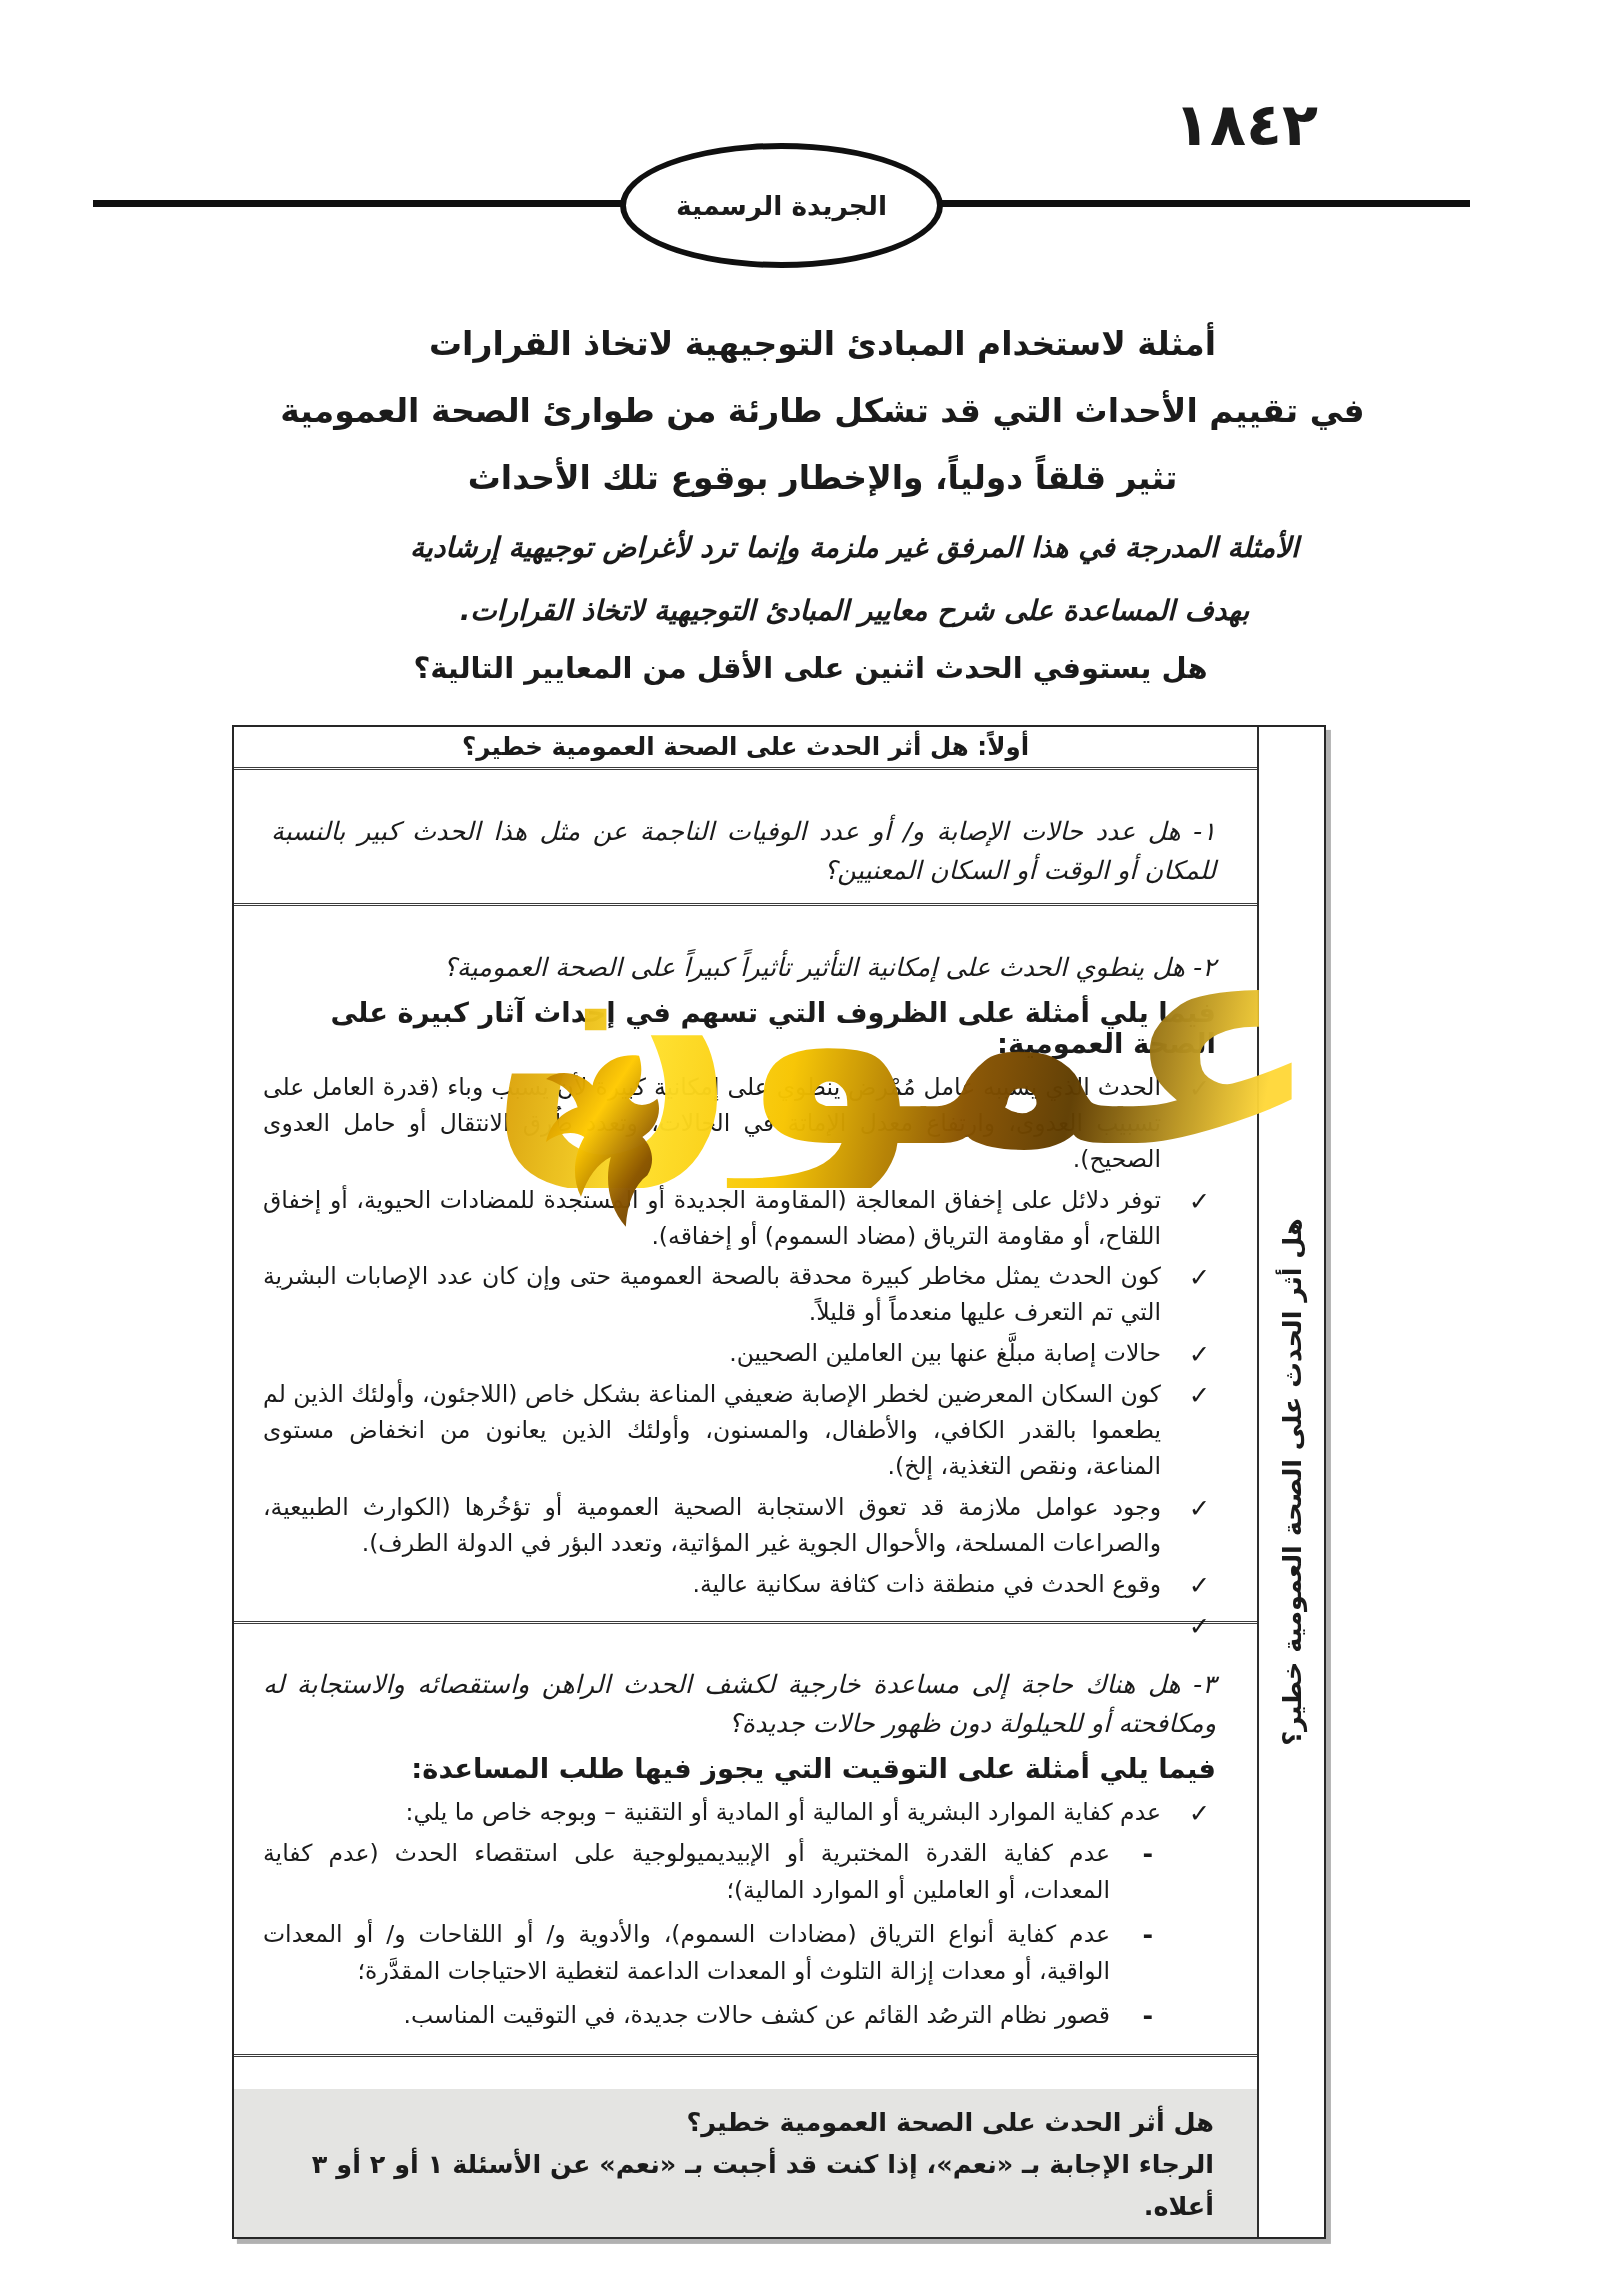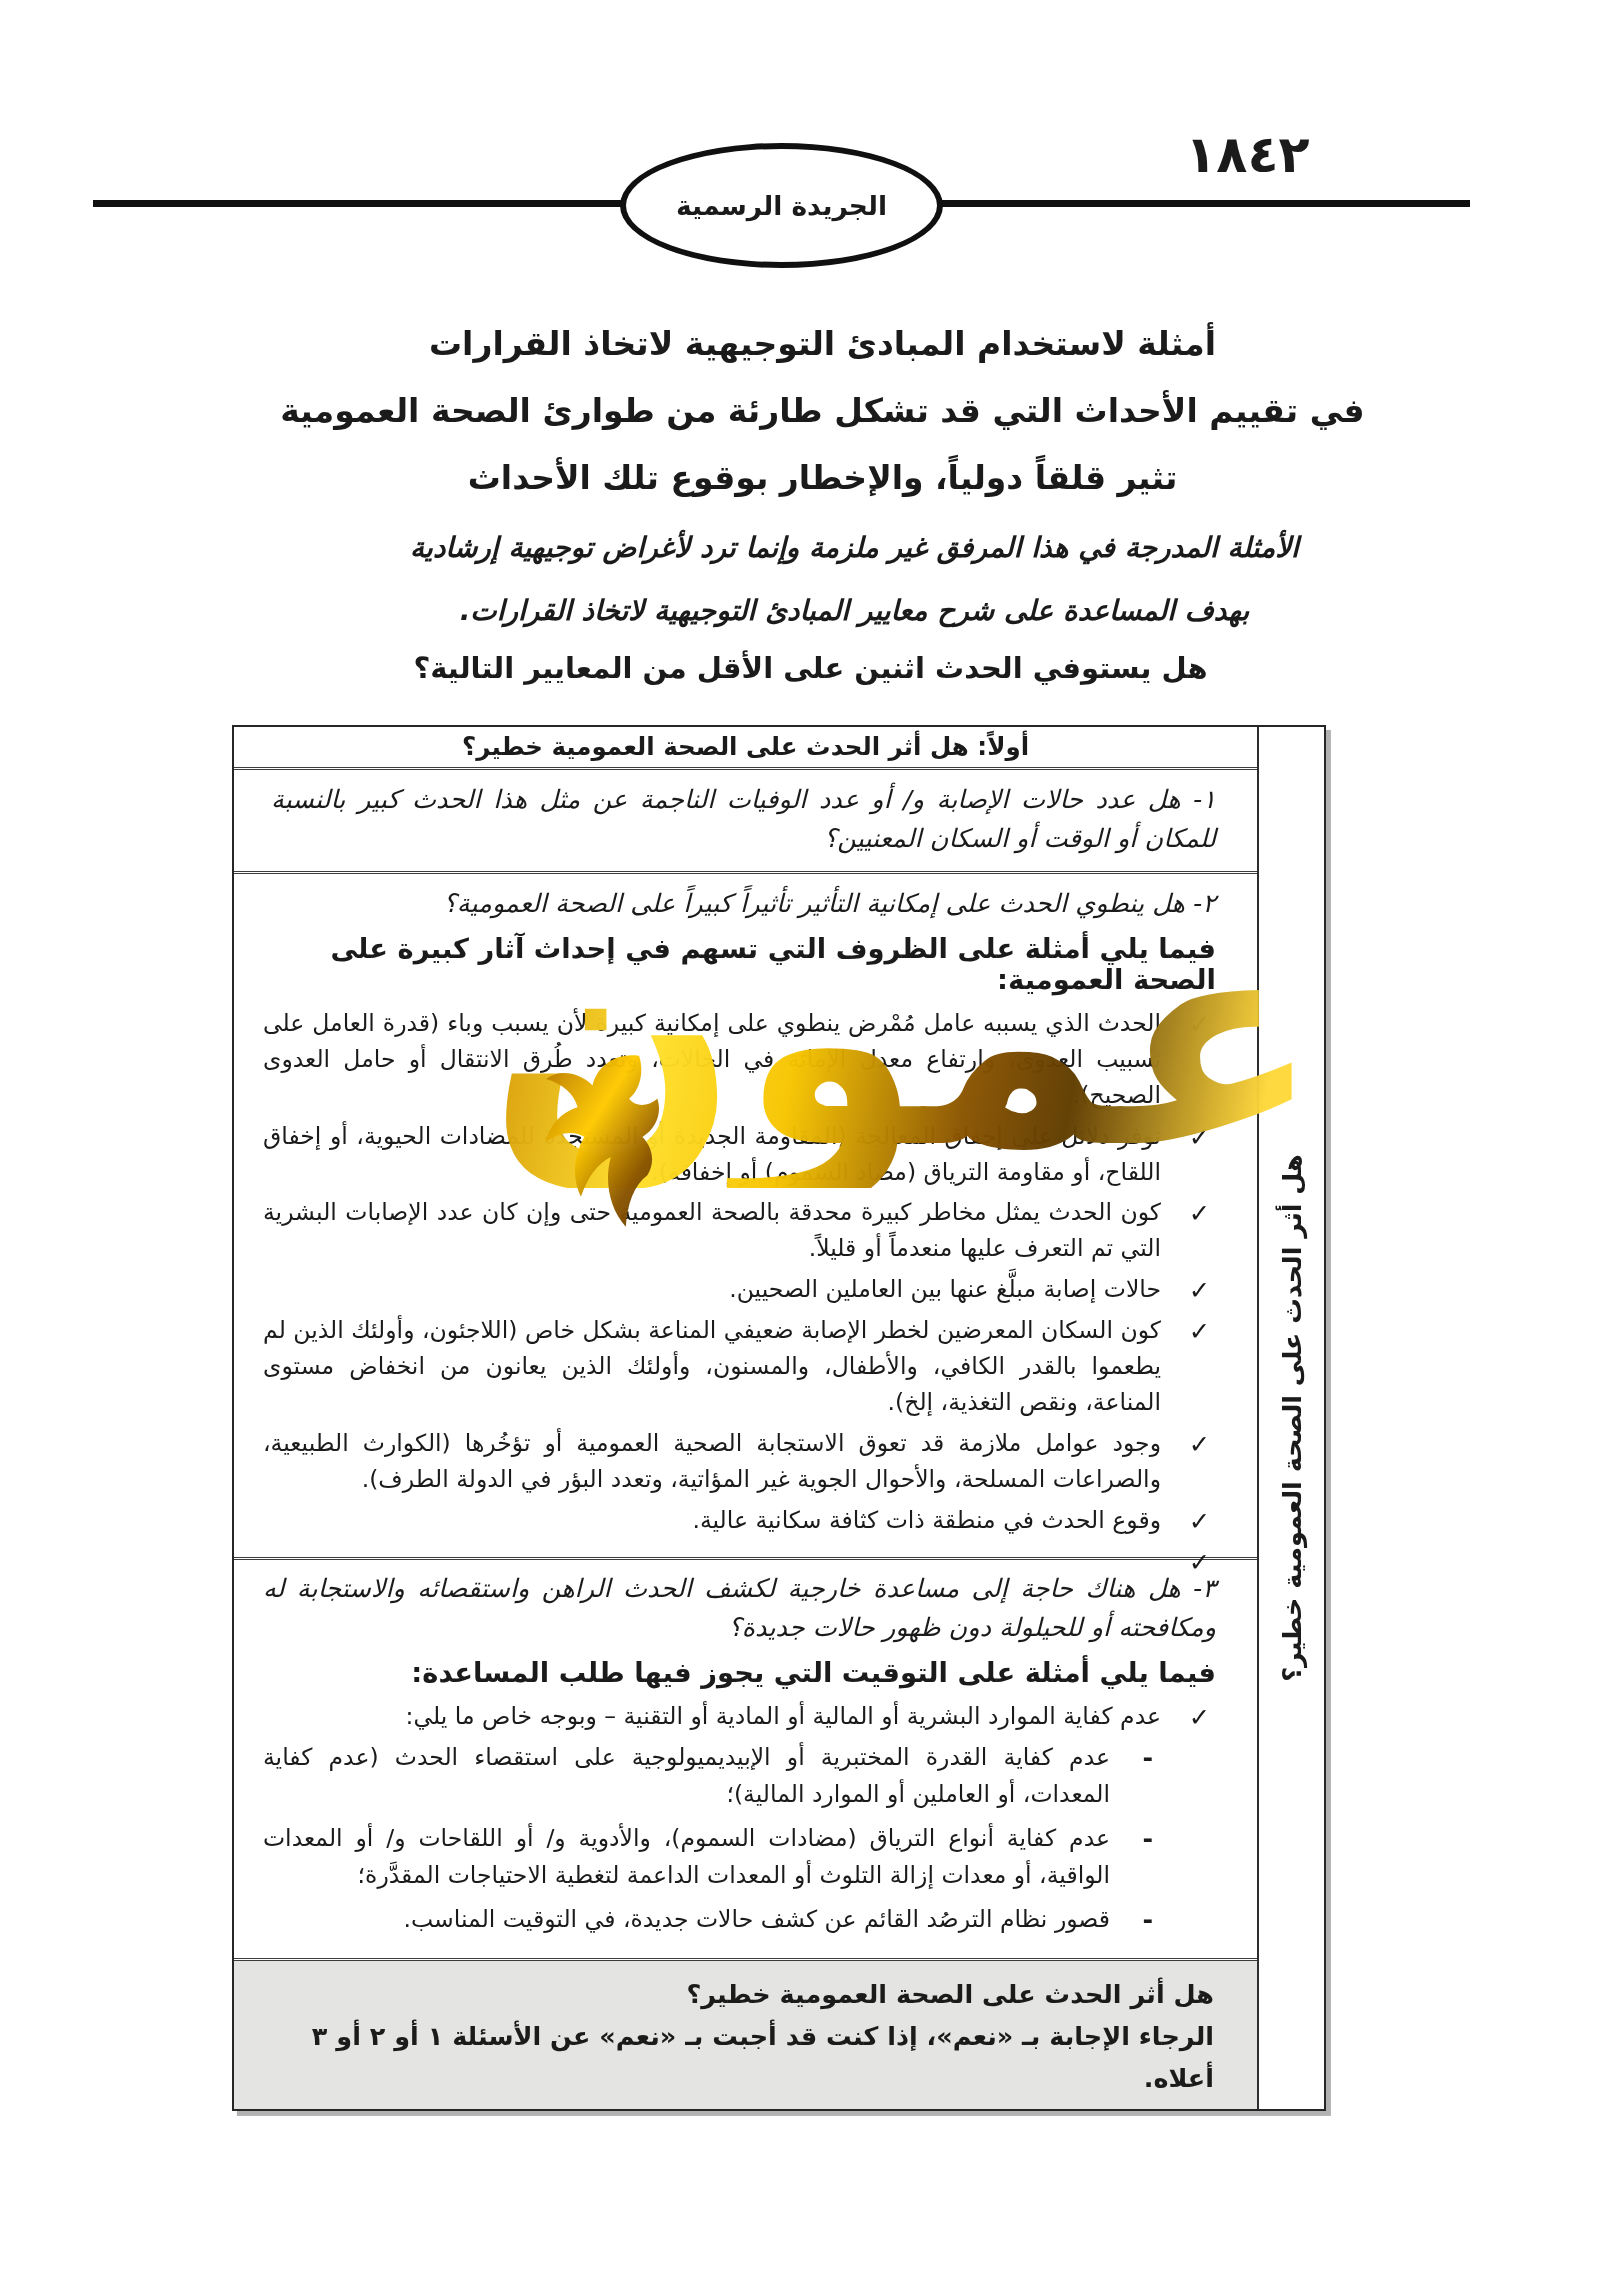--- a/index.html
+++ b/index.html
@@ -4,21 +4,21 @@
 <style>
   html,body{margin:0;padding:0;}
   body{
     width:1621px;height:2293px;position:relative;overflow:hidden;
     background:#ffffff;color:#1b1b1b;
     font-family:"DejaVu Sans",sans-serif;direction:rtl;
   }
   
   .page-number{
     position:absolute;top:90px;left:1174px;width:147px;
-    text-align:center;font-size:51px;font-weight:bold;letter-spacing:3.9px;margin-top:35px;
+    text-align:left;font-size:59px;font-weight:bold;letter-spacing:3.9px;
   }
   .gazette-rule{
     position:absolute;top:200px;left:93px;width:1377px;height:6.9px;background:#101010;
   }
   .gazette-oval{
     position:absolute;top:143px;left:620px;width:323px;height:125px;box-sizing:border-box;
     border:6.9px solid #101010;border-radius:50%;background:#ffffff;
     display:flex;align-items:center;justify-content:center;
     font-size:26.5px;font-weight:bold;z-index:2;
   }
@@ -42,21 +42,21 @@
     display:flex;box-shadow:4.9px 4.9px 0 rgba(125,125,125,.6);
   }
   .side-col{
     width:65px;flex-shrink:0;border-left:2px solid #2e2e2e;
     display:flex;align-items:center;justify-content:center;
   }
   .side-col .rot{
     transform:rotate(-90deg);white-space:nowrap;
     font-size:25.5px;font-weight:bold;
   }
-  .content-col{flex:1;display:flex;flex-direction:column;min-width:0;}
+  .content-col{flex:1;display:flex;flex-direction:column;min-width:0;gap:32px;}
   .t-header{
     box-sizing:border-box;border-bottom:3.9px double #3c3c3c;
     padding:4.9px 9.8px 5.9px;text-align:center;font-size:24.5px;font-weight:bold;
   }
   .t-row{
     box-sizing:border-box;border-bottom:3.9px double #3c3c3c;
     padding:9.8px 41px 13.7px 29px;
   }
   .q-line{
     font-size:25.5px;font-style:italic;line-height:39px;

